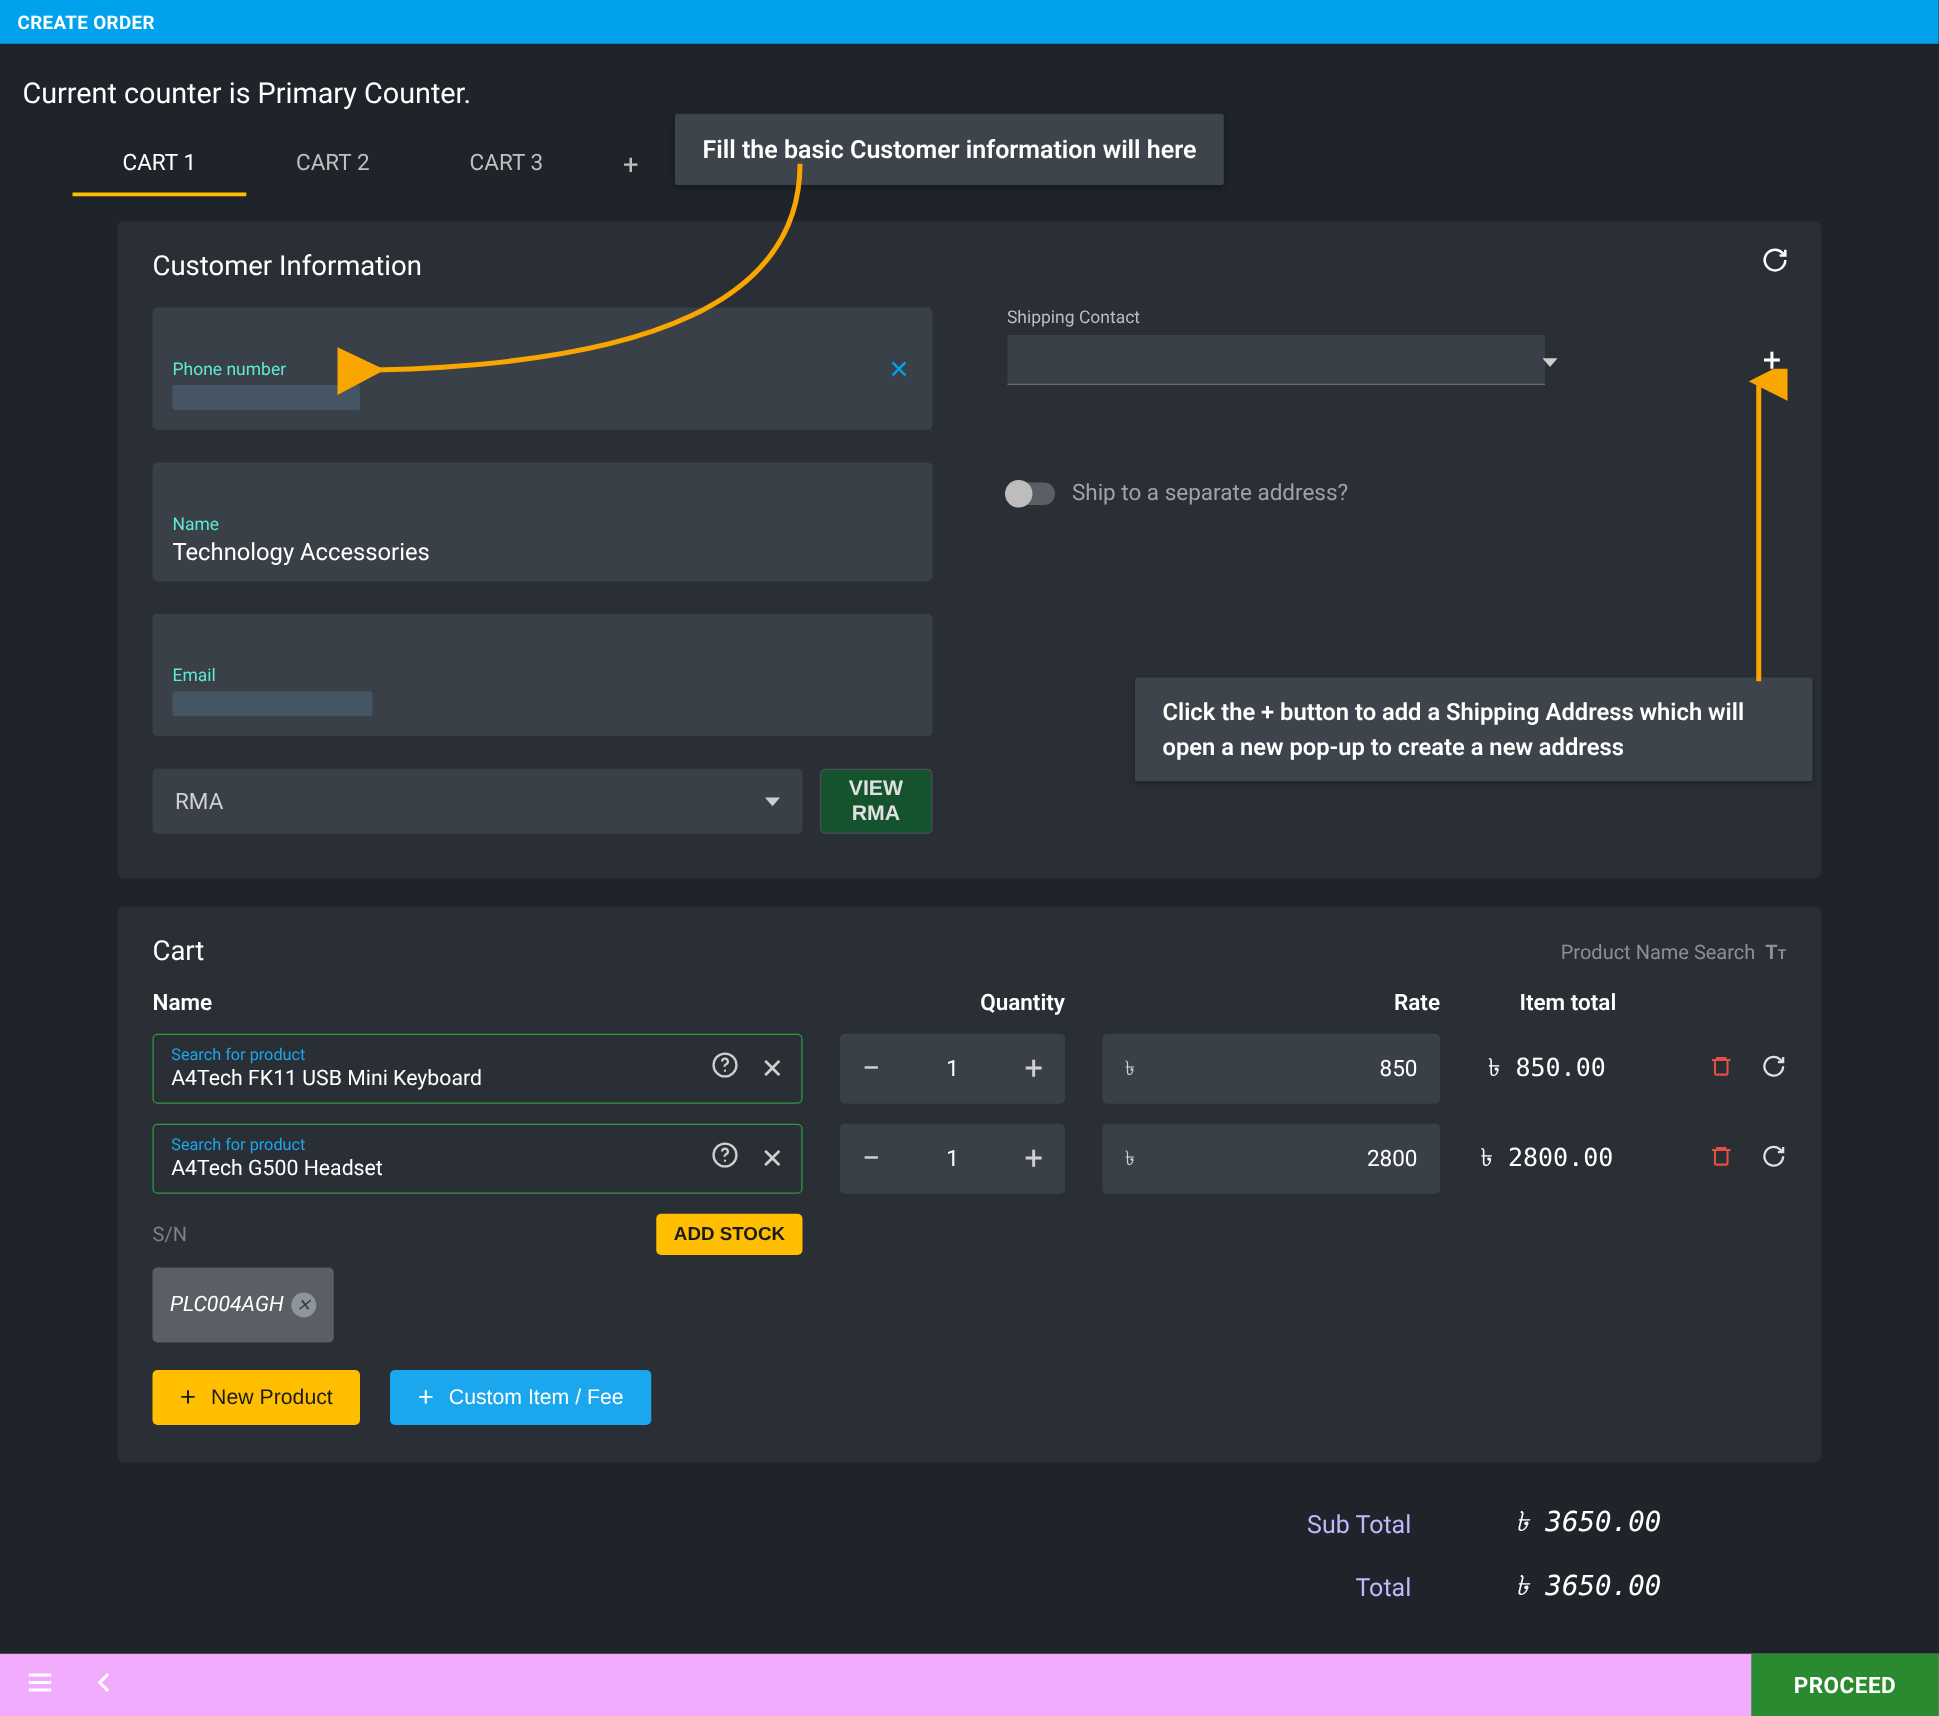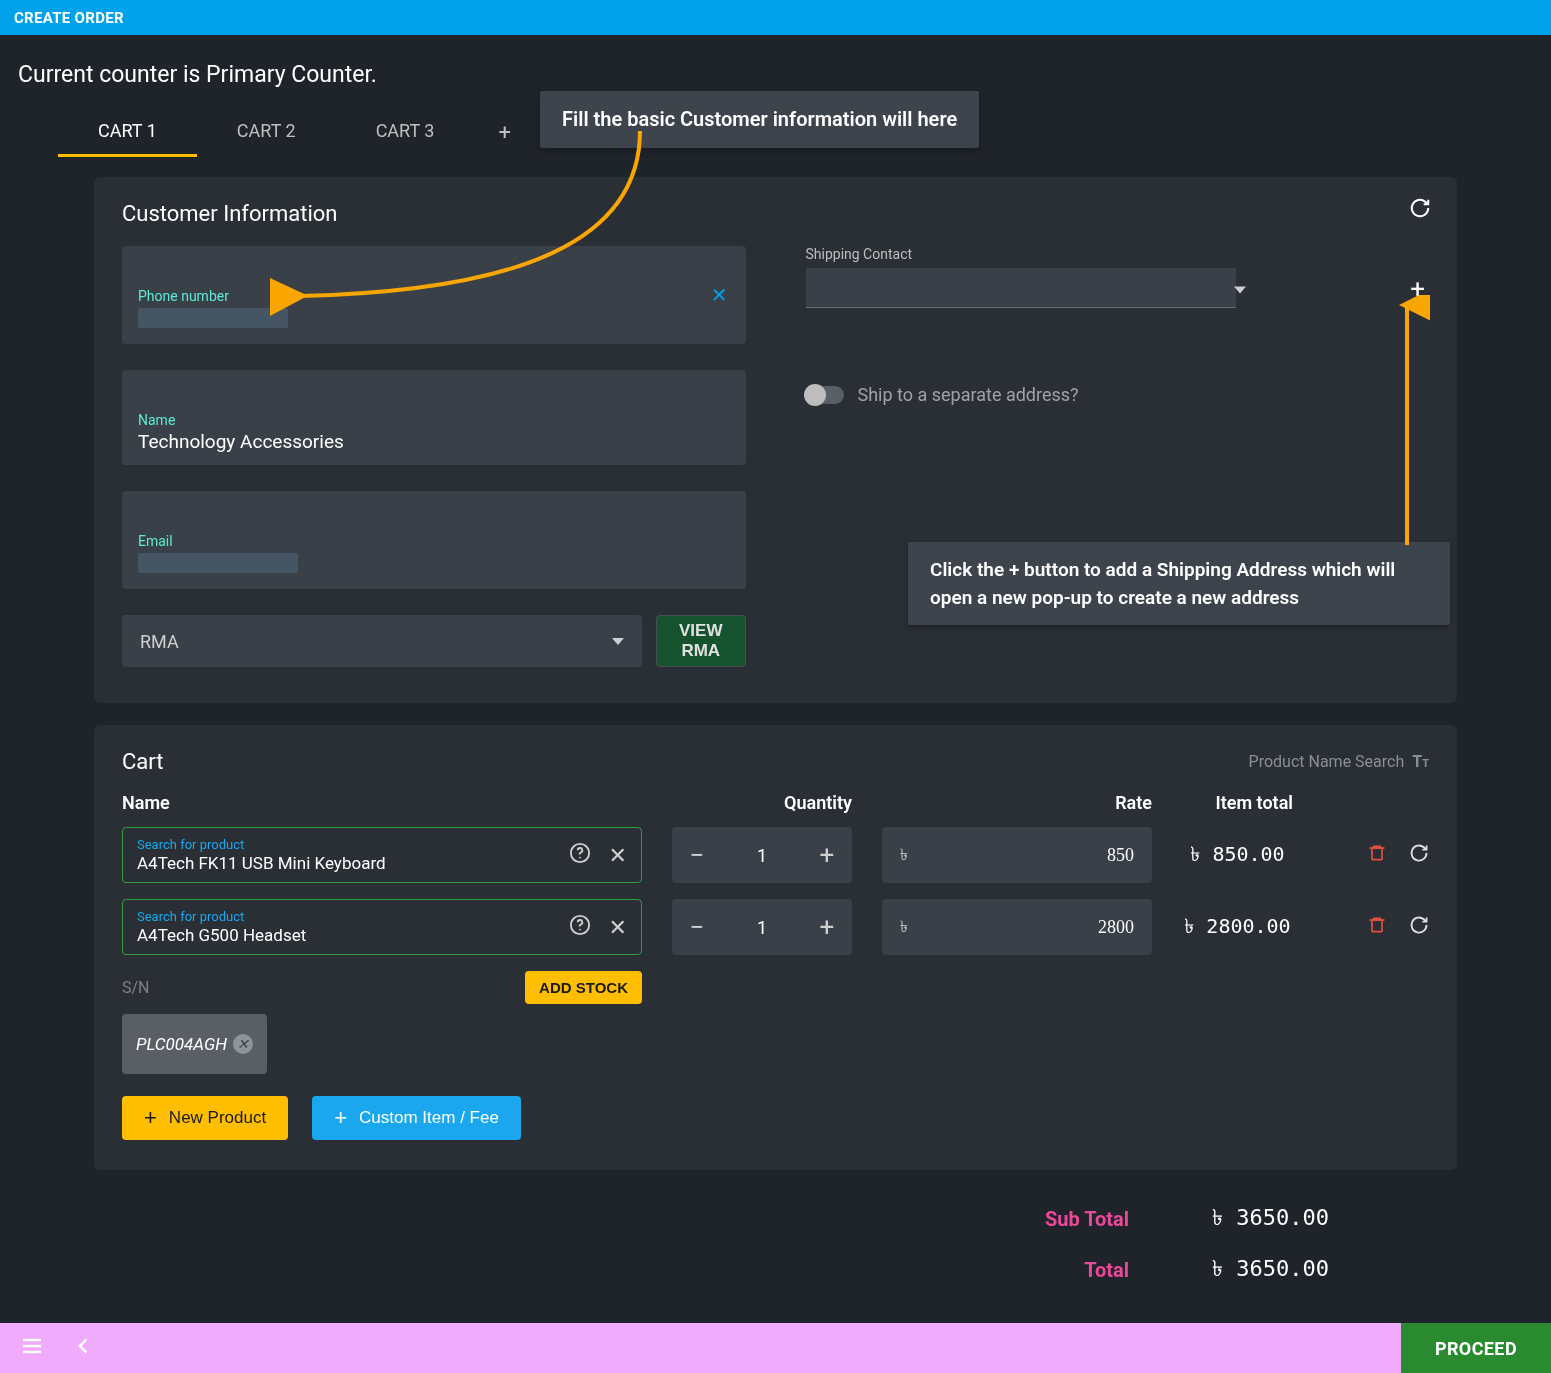--- a/index.html
+++ b/index.html
@@ -48,40 +48,40 @@
   .prod-field { border:1px solid #2e9b3f; border-radius:4px; background:#2a2f36; height:56px; display:flex; align-items:center; padding:0 14px; position:relative;}
   .prod-inner { flex:1; }
   .prod-lab { font-size:13px; color:#1aa7ee; display:block; line-height:1;}
   .prod-val { font-size:17px; color:#fff; margin-top:2px; }
   .prod-icons { display:flex; align-items:center; gap:18px; color:#cfcfcf;}
   .prod-icons span { cursor:pointer; font-size:22px;}
   .qty-box { background:#3a4047; border-radius:4px; height:56px; display:flex; align-items:center; justify-content:space-between; padding:0 12px; color:#cfcfcf;}
   .qty-btn { font-size:26px; cursor:pointer; user-select:none; width:26px; text-align:center;}
   .qty-val { color:#fff; font-size:18px;}
   .rate-box { background:#3a4047; border-radius:4px; height:56px; display:flex; align-items:center; padding:0 18px; color:#cfcfcf;}
-  .rate-val { margin-left:auto; color:#fff; font-size:18px;font-family:Liberation Serif, serif;}
+  .rate-val { margin-left:auto; color:#fff; font-size:18px;}
   .item-total { text-align:center; font-family: ui-monospace, Menlo, Consolas, monospace; font-size:20px; color:#fff; padding-right:6px;}
   .row-actions { display:flex; gap:22px; justify-content:flex-end; align-items:center;}
   .trash { color:#e35141; cursor:pointer;}
   .rowrefresh { color:#e0e0e0; cursor:pointer;}
   .sn-label { color:#7d8186; font-size:16px; flex:0 0 auto;}
   .addstock { margin-left:auto; background:#ffbf00; color:#1a1a1a; font-weight:700; border:none; border-radius:4px; padding:8px 14px; font-size:15px; cursor:pointer;}
   .sn-wrap { width:520px; display:flex; justify-content:space-between; align-items:center;}
   .chip { background:#5a5f66; color:#fff; border-radius:4px; padding:20px 14px; display:inline-flex; align-items:center; gap:6px; font-size:17px; margin-top:10px;font-style:italic;}
   .chip .xc { background:#8e949b; color:#3a4047; border-radius:50%; width:20px; height:20px; display:flex; align-items:center; justify-content:center; font-size:14px; cursor:pointer;}
   .btn-row { display:flex; gap:24px; margin-top:22px;}
   .btn { border:none; border-radius:4px; height:44px; padding:0 22px; font-size:17px; display:inline-flex; align-items:center; gap:12px; cursor:pointer; font-weight:500;}
   .btn.yellow { background:#ffbf00; color:#1a1a1a;}
   .btn.blue { background:#1aa7ee; color:#fff;}
   .btn .plus { font-size:22px; line-height:1;}
   
   .totals { margin:30px 76px 0 76px; display:flex; flex-direction:column; align-items:flex-end; gap:14px; padding-right:128px;}
   .total-line { display:flex; gap:60px; align-items:center;}
-  .total-label { font-size:20px; color:#ec4899; font-weight:700; width:140px; text-align:right;}
-  .total-val { font-family: ui-monospace, Menlo, Consolas, monospace; font-size:22px; color:#fff; width:140px; text-align:right;}
+  .total-label { font-size:20px; color:#c4b5fd; font-weight:400; width:140px; text-align:right;}
+  .total-val { font-family: ui-monospace, Menlo, Consolas, monospace; font-size:22px; color:#fff; width:140px; text-align:right;font-style:italic;}
   .delete-cart { margin:56px 0 0 80px;}
   .delete-cart button { background:#e35141; color:#fff; border:none; border-radius:6px; padding:12px 16px; font-size:19px; cursor:pointer;}
   
   .bottombar { position:absolute; left:0; bottom:0; right:0; height:50px; background:#f0abfc; display:flex; align-items:center; color:#fff;}
   .bb-left { display:flex; align-items:center; gap:30px; padding-left:20px;}
   .hamb, .back { cursor:pointer;}
   .proceed { margin-left:auto; background:#2a8a2f; height:100%; display:flex; align-items:center; padding:0 34px; font-weight:700; font-size:18px; letter-spacing:.4px; cursor:pointer;}
   
   .callout { position:absolute; background:#3e444c; color:#fff; padding:14px 22px; font-size:20px; font-weight:600; border-radius:2px; box-shadow:0 2px 6px rgba(0,0,0,.3); line-height:1.45;}
   .callout1 { left:540px; top:56px; }

